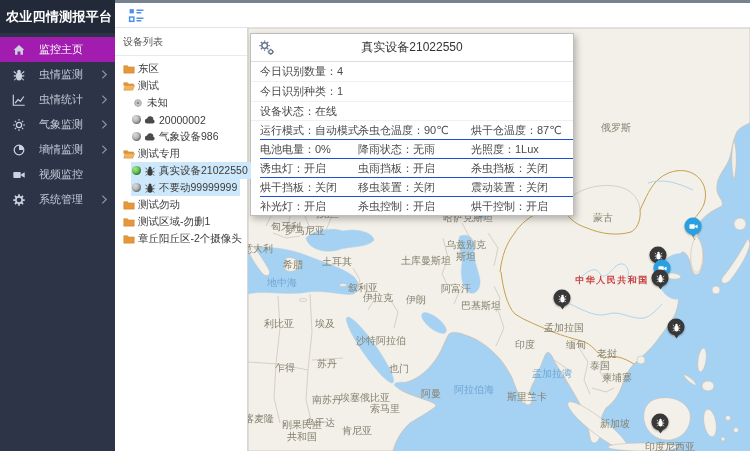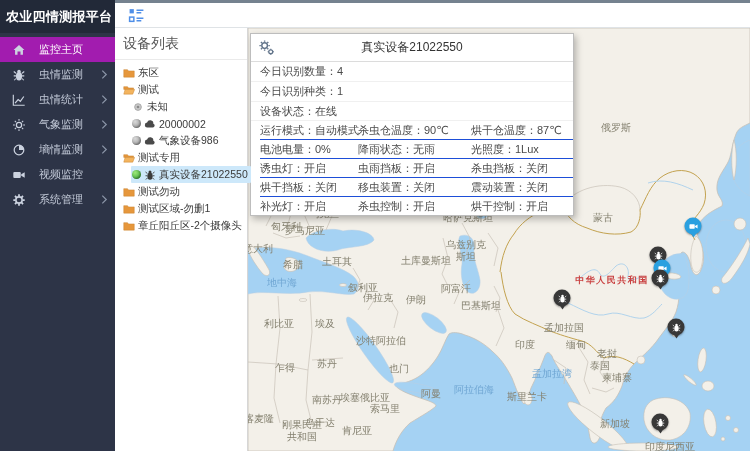--- a/index.html
+++ b/index.html
@@ -22,21 +22,21 @@
   .menu-item .chev{margin-left:auto;width:7px;height:11px;color:#8b95a8;}
   .menu-item .chev svg{width:100%;height:100%;display:block;}
   
   .topbar{position:absolute;left:115px;top:0;width:635px;height:28px;background:#fff;
     border-top:3px solid #75828f;border-bottom:1px solid #dfe3e6;box-sizing:border-box;z-index:25;}
   .tree-toggle{margin:4px 0 0 13px;width:17px;height:17px;cursor:pointer;}
   .tree-toggle svg{width:100%;height:100%;display:block;}
   
   .panel{position:absolute;left:115px;top:28px;width:133px;height:423px;background:#ffffff;
     border-right:1px solid #d6d6d6;box-sizing:border-box;z-index:20;}
-  .panel-title{font-size:14px;color:#555;padding:7px 11px 6px 8px;border-bottom:1px solid #eaeaea;}
+  .panel-title{font-size:10px;color:#555;padding:7px 11px 6px 8px;border-bottom:1px solid #eaeaea;}
   .tree{padding-top:4px;}
   .tree-row{height:17px;display:flex;align-items:center;font-size:10.5px;color:#3a3a3a;cursor:pointer;}
   .tree-row.lvl0{padding-left:7px;}
   .tree-row.lvl1{padding-left:16px;}
   .row-inner{display:flex;align-items:center;height:17px;padding:0 3px 0 1px;border-radius:1px;justify-content:flex-end;}
   .tree-row.selected .row-inner{background:#cde8fa;}
   .t-icon{width:12px;height:12px;margin-right:3px;flex:none;}
   .t-icon svg{width:100%;height:100%;display:block;}
   .sphere{width:9px;height:9px;border-radius:50%;margin-right:3px;flex:none;
     box-shadow:inset -1px -1px 2px rgba(0,0,0,.35);}
@@ -264,20 +264,35 @@
               <g stroke="currentColor" stroke-width="1.2" fill="none">
                 <path d="M4.5 6 2 4M4.5 9H2M4.5 12 2.5 14M11.5 6 14 4M11.5 9H14M11.5 12 13.5 14"></path>
               </g>
               <circle cx="8" cy="4" r="2" fill="currentColor"></circle>
               <ellipse cx="8" cy="9.5" rx="3.5" ry="4.8" fill="currentColor"></ellipse>
             </svg>
           </span>
           <span class="t-label">真实设备21022550</span>
         </div>
       </div>
+      <div class="tree-row lvl1 selected">
+        <div class="row-inner">
+          <span class="sphere offline"></span>
+          <span class="t-icon" style="color: rgb(60, 60, 60);">
+            <svg viewBox="0 0 16 16">
+              <g stroke="currentColor" stroke-width="1.2" fill="none">
+                <path d="M4.5 6 2 4M4.5 9H2M4.5 12 2.5 14M11.5 6 14 4M11.5 9H14M11.5 12 13.5 14"></path>
+              </g>
+              <circle cx="8" cy="4" r="2" fill="currentColor"></circle>
+              <ellipse cx="8" cy="9.5" rx="3.5" ry="4.8" fill="currentColor"></ellipse>
+            </svg>
+          </span>
+          <span class="t-label">不要动99999999</span>
+        </div>
+      </div>
       <div class="tree-row lvl0">
         <div class="row-inner">
           <span class="t-icon" style="color: rgb(60, 60, 60);">
             <svg viewBox="0 0 16 14">
               <path d="M1 2.5h5l1.4 1.7H15v8.3H1z" fill="#e6973c" stroke="#c87f2a" stroke-width="0.6"></path>
             </svg>
           </span>
           <span class="t-label">测试勿动</span>
         </div>
       </div>

